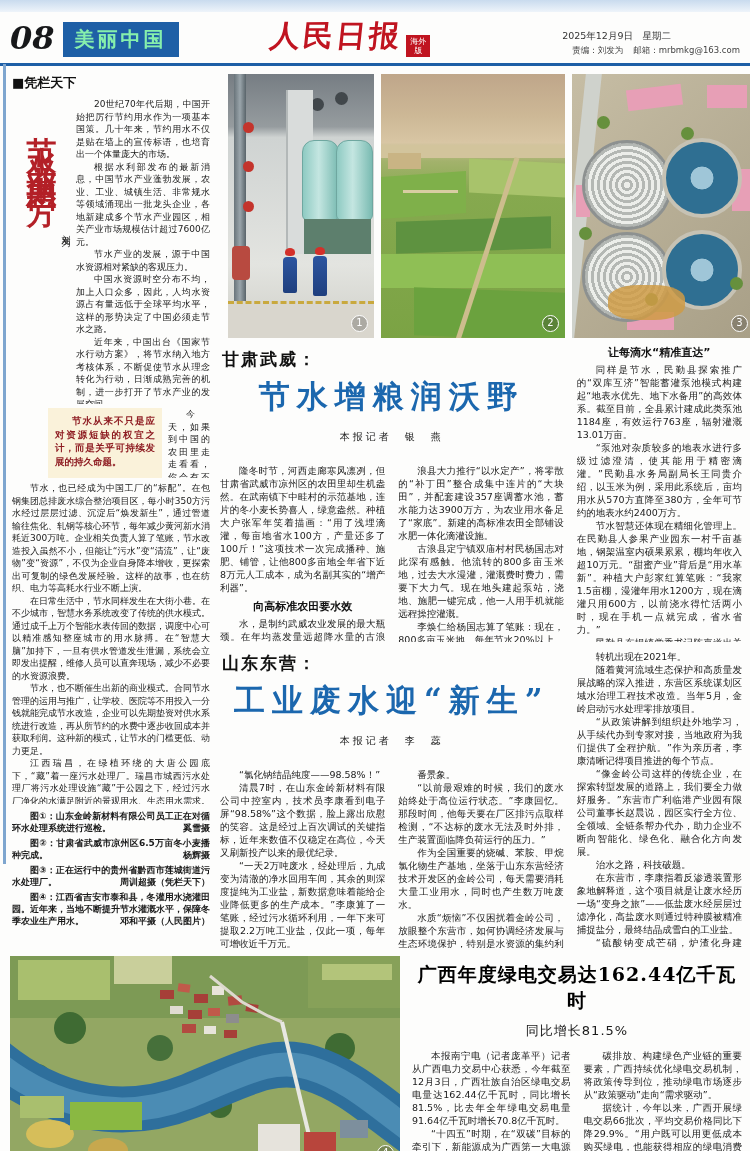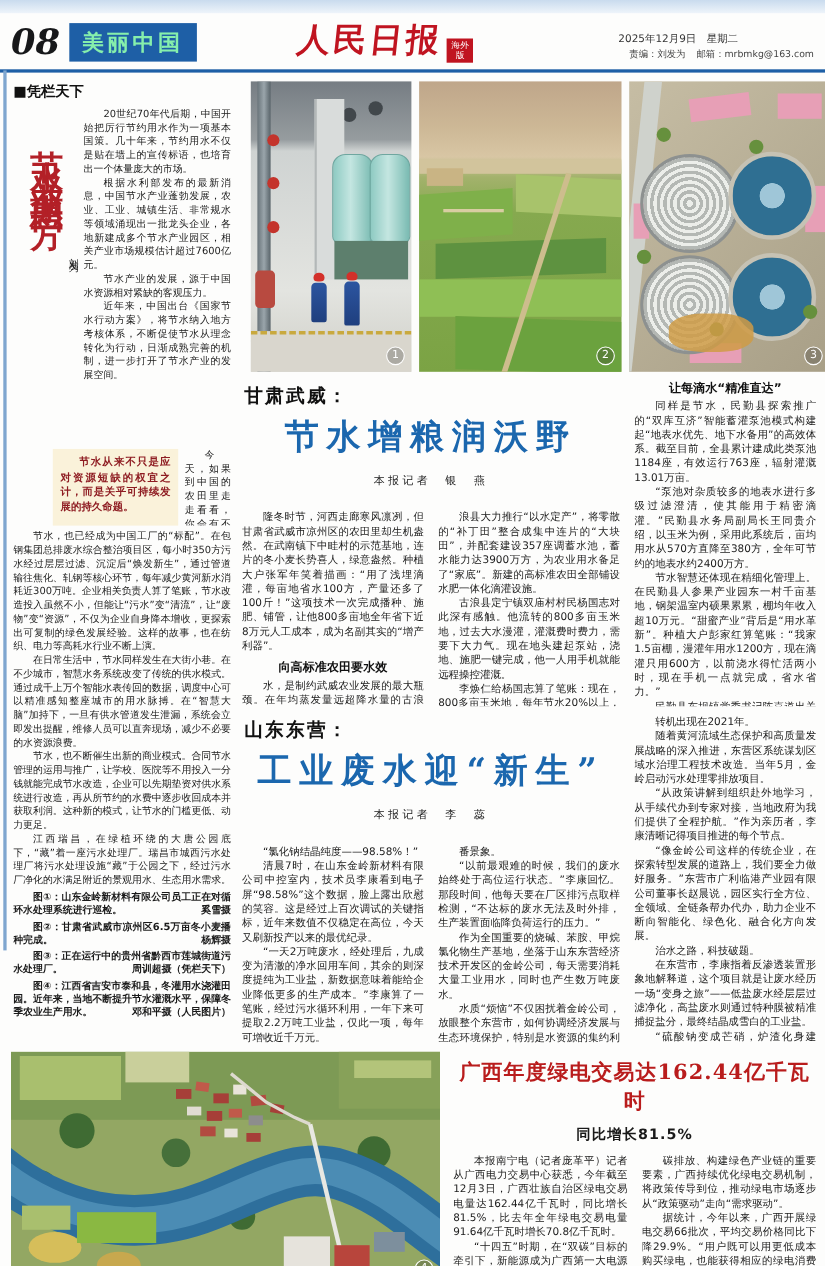--- a/index.html
+++ b/index.html
@@ -4,21 +4,21 @@
 <style>
   html,body{margin:0;padding:0;background:#e9eef3;}
   .page{position:relative;width:750px;height:1151px;background:#fdfdfc;overflow:hidden;
         font-family:"DejaVu Sans",sans-serif;color:#1a1a1a;}
   .topstrip{height:12px;background:linear-gradient(180deg,#c9dbee,#eef4fa);}
   .leftedge{position:absolute;left:3px;top:64px;height:800px;width:3px;background:#7fa6cf;}
 
   
   header{display:flex;align-items:flex-end;justify-content:space-between;
          padding:4px 10px 6px 10px;border-bottom:3px solid var(--section_blue,#2263a7);}
-  .hleft{display:flex;align-items:center;gap:8px;}
+  .hleft{display:flex;align-items:flex-end;gap:8px;}
   .pageno{font:italic 700 32px "DejaVu Serif",serif;color:#17181a;}
   .secbox{background:var(--section_blue,#1e5fa6);color:#86efac;font:700 20px "DejaVu Serif",serif;
           padding:4px 12px;letter-spacing:3px;}
   .hcenter{display:flex;align-items:flex-end;gap:4px;transform:translateX(-20px);}
   .paper{color:var(--masthead_red,#c01420);font:700 30px "DejaVu Serif",serif;
          letter-spacing:3px;transform:skewX(-6deg);}
   .edbox{background:var(--masthead_red,#c01420);color:#fff;font-size:8px;line-height:9px;
          width:20px;padding:2px;text-align:center;}
   .hright{text-align:left;font-size:9.5px;color:#333;line-height:14px;}
   .hright .l2{font-size:8.5px;color:#444;}
@@ -95,22 +95,22 @@
   .hl .by{display:block;margin-top:12px;font-size:10px;color:#222;letter-spacing:3px;}
   .col{overflow:hidden;font-size:9.5px;line-height:13px;text-align:justify;}
   .c1{grid-column:1;grid-row:2;}
   .c2{grid-column:2;grid-row:2;}
   .c3{grid-column:3;grid-row:1/3;}
   .subhead{text-align:center;font-weight:700;font-size:11px;margin:6px 0 4px;color:#111;text-indent:0;}
 
   
   .photo4{position:relative;width:390px;flex:none;overflow:hidden;}
   .art3{flex:1;min-width:0;padding-top:2px;}
-  .a3title{font:700 19px "DejaVu Serif",serif;text-align:center;color:#b91c1c;letter-spacing:1px;margin:4px 0 0;}
-  .a3sub{font-weight:700;font-size:13px;text-align:center;margin:8px 0 9px;letter-spacing:1px;}
+  .a3title{font:700 19px "DejaVu Serif",serif;text-align:center;color:#000000;letter-spacing:1px;margin:4px 0 0;}
+  .a3sub{font-weight:400;font-size:13px;text-align:center;margin:8px 0 9px;letter-spacing:1px;}
   .a3cols{display:flex;gap:13px;height:146px;overflow:hidden;}
   .a3col{flex:1;font-size:9.5px;line-height:13px;text-align:justify;overflow:hidden;}
 </style>
 </head>
 <body>
 
 <div class="page">
   <div class="topstrip"></div>
   <div class="leftedge"></div>
 
@@ -137,20 +137,21 @@
       <p class="oplabel">■凭栏天下</p>
       <div class="op-row1">
         <div class="vtitle-wrap">
           <div class="vtitle">节水兴业惠四方</div>
           <div class="vauthor">刘发为</div>
         </div>
         <div class="optext">
             <p class="para">20世纪70年代后期，中国开始把厉行节约用水作为一项基本国策。几十年来，节约用水不仅是贴在墙上的宣传标语，也培育出一个体量庞大的市场。</p>
             <p class="para">根据水利部发布的最新消息，中国节水产业蓬勃发展，农业、工业、城镇生活、非常规水等领域涌现出一批龙头企业，各地新建成多个节水产业园区，相关产业市场规模估计超过7600亿元。</p>
             <p class="para">节水产业的发展，源于中国水资源相对紧缺的客观压力。</p>
+            <p class="para">中国水资源时空分布不均，加上人口众多，因此，人均水资源占有量远低于全球平均水平，这样的形势决定了中国必须走节水之路。</p>
             <p class="para">近年来，中国出台《国家节水行动方案》，将节水纳入地方考核体系，不断促使节水从理念转化为行动，日渐成熟完善的机制，进一步打开了节水产业的发展空间。</p>
           </div>
       </div>
       <div class="op-row2">
         <div class="quotebox">节水从来不只是应对资源短缺的权宜之计，而是关乎可持续发展的持久命题。</div>
         <div class="optext">
             <p class="para">今天，如果到中国的农田里走走看看，你会有不少新发现。在中原大地河南，万亩农田用上了滴灌技术，将水肥精准送达每一棵农作物，以前浇水凭感觉，现在浇多少水、施多少肥，系统全算好，这样的变化不止发生在一地，而是在全国成了风尚。</p>
           </div>
       </div>
       <div class="op-row3">

